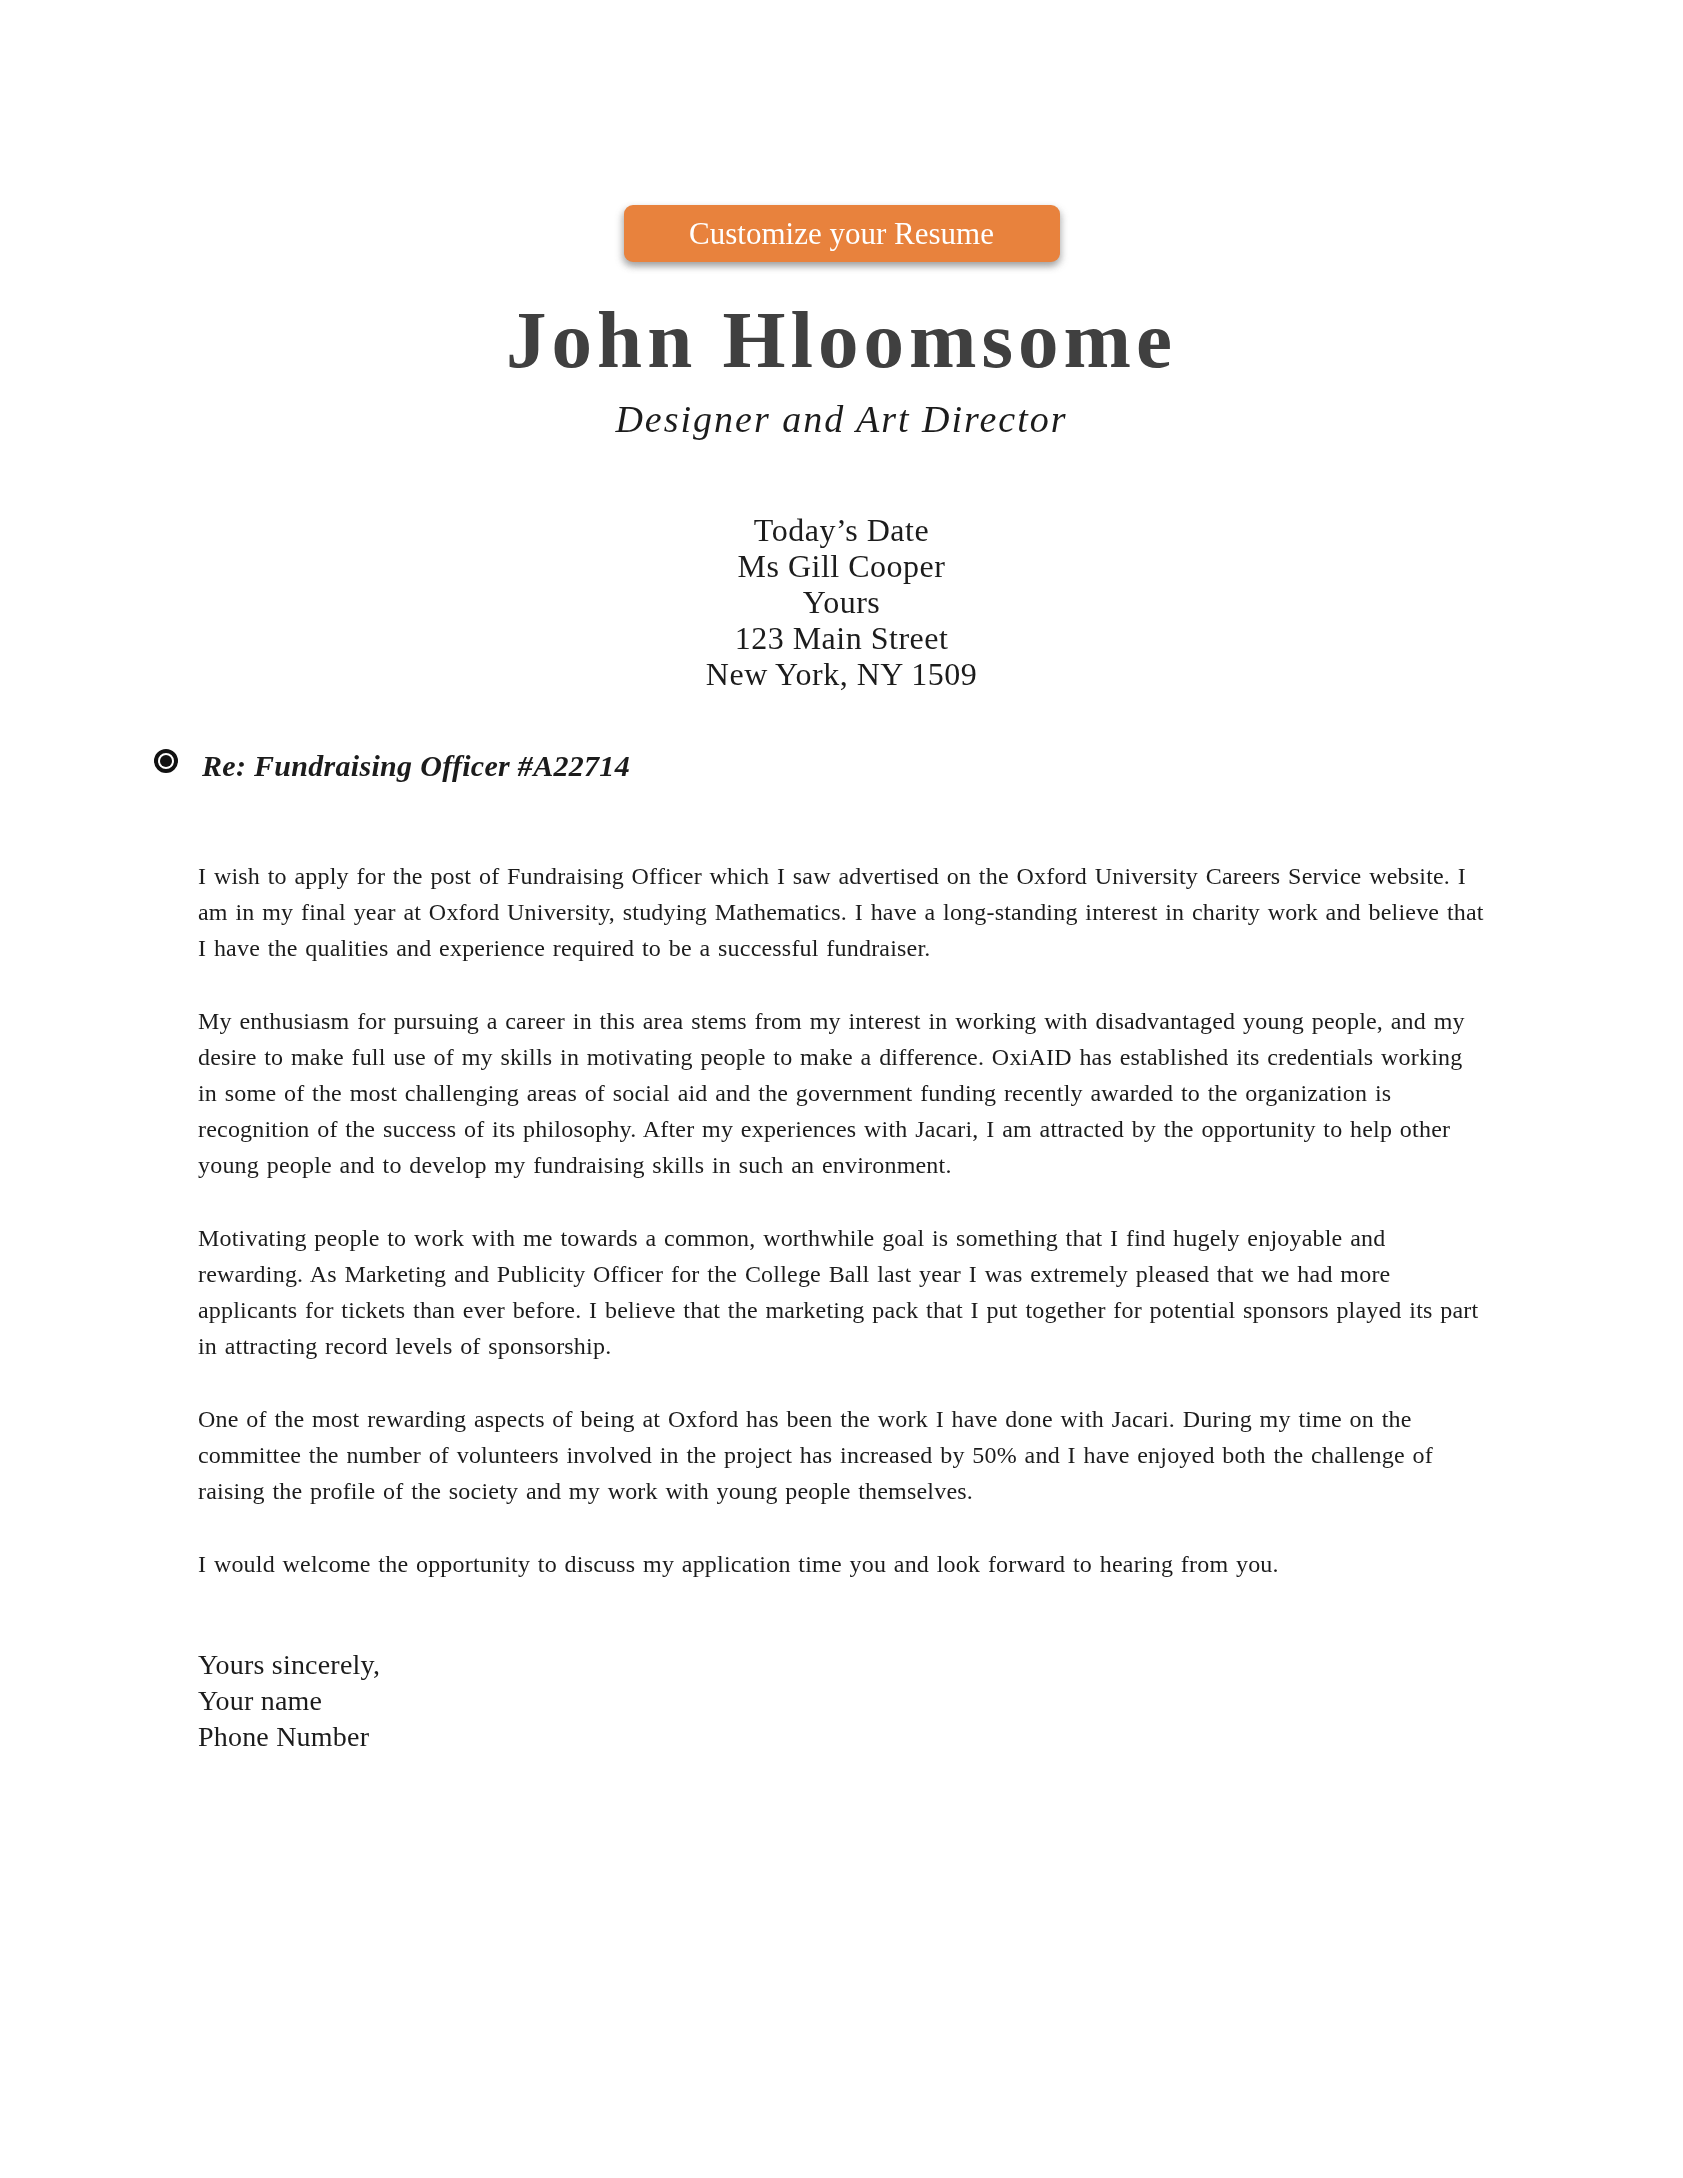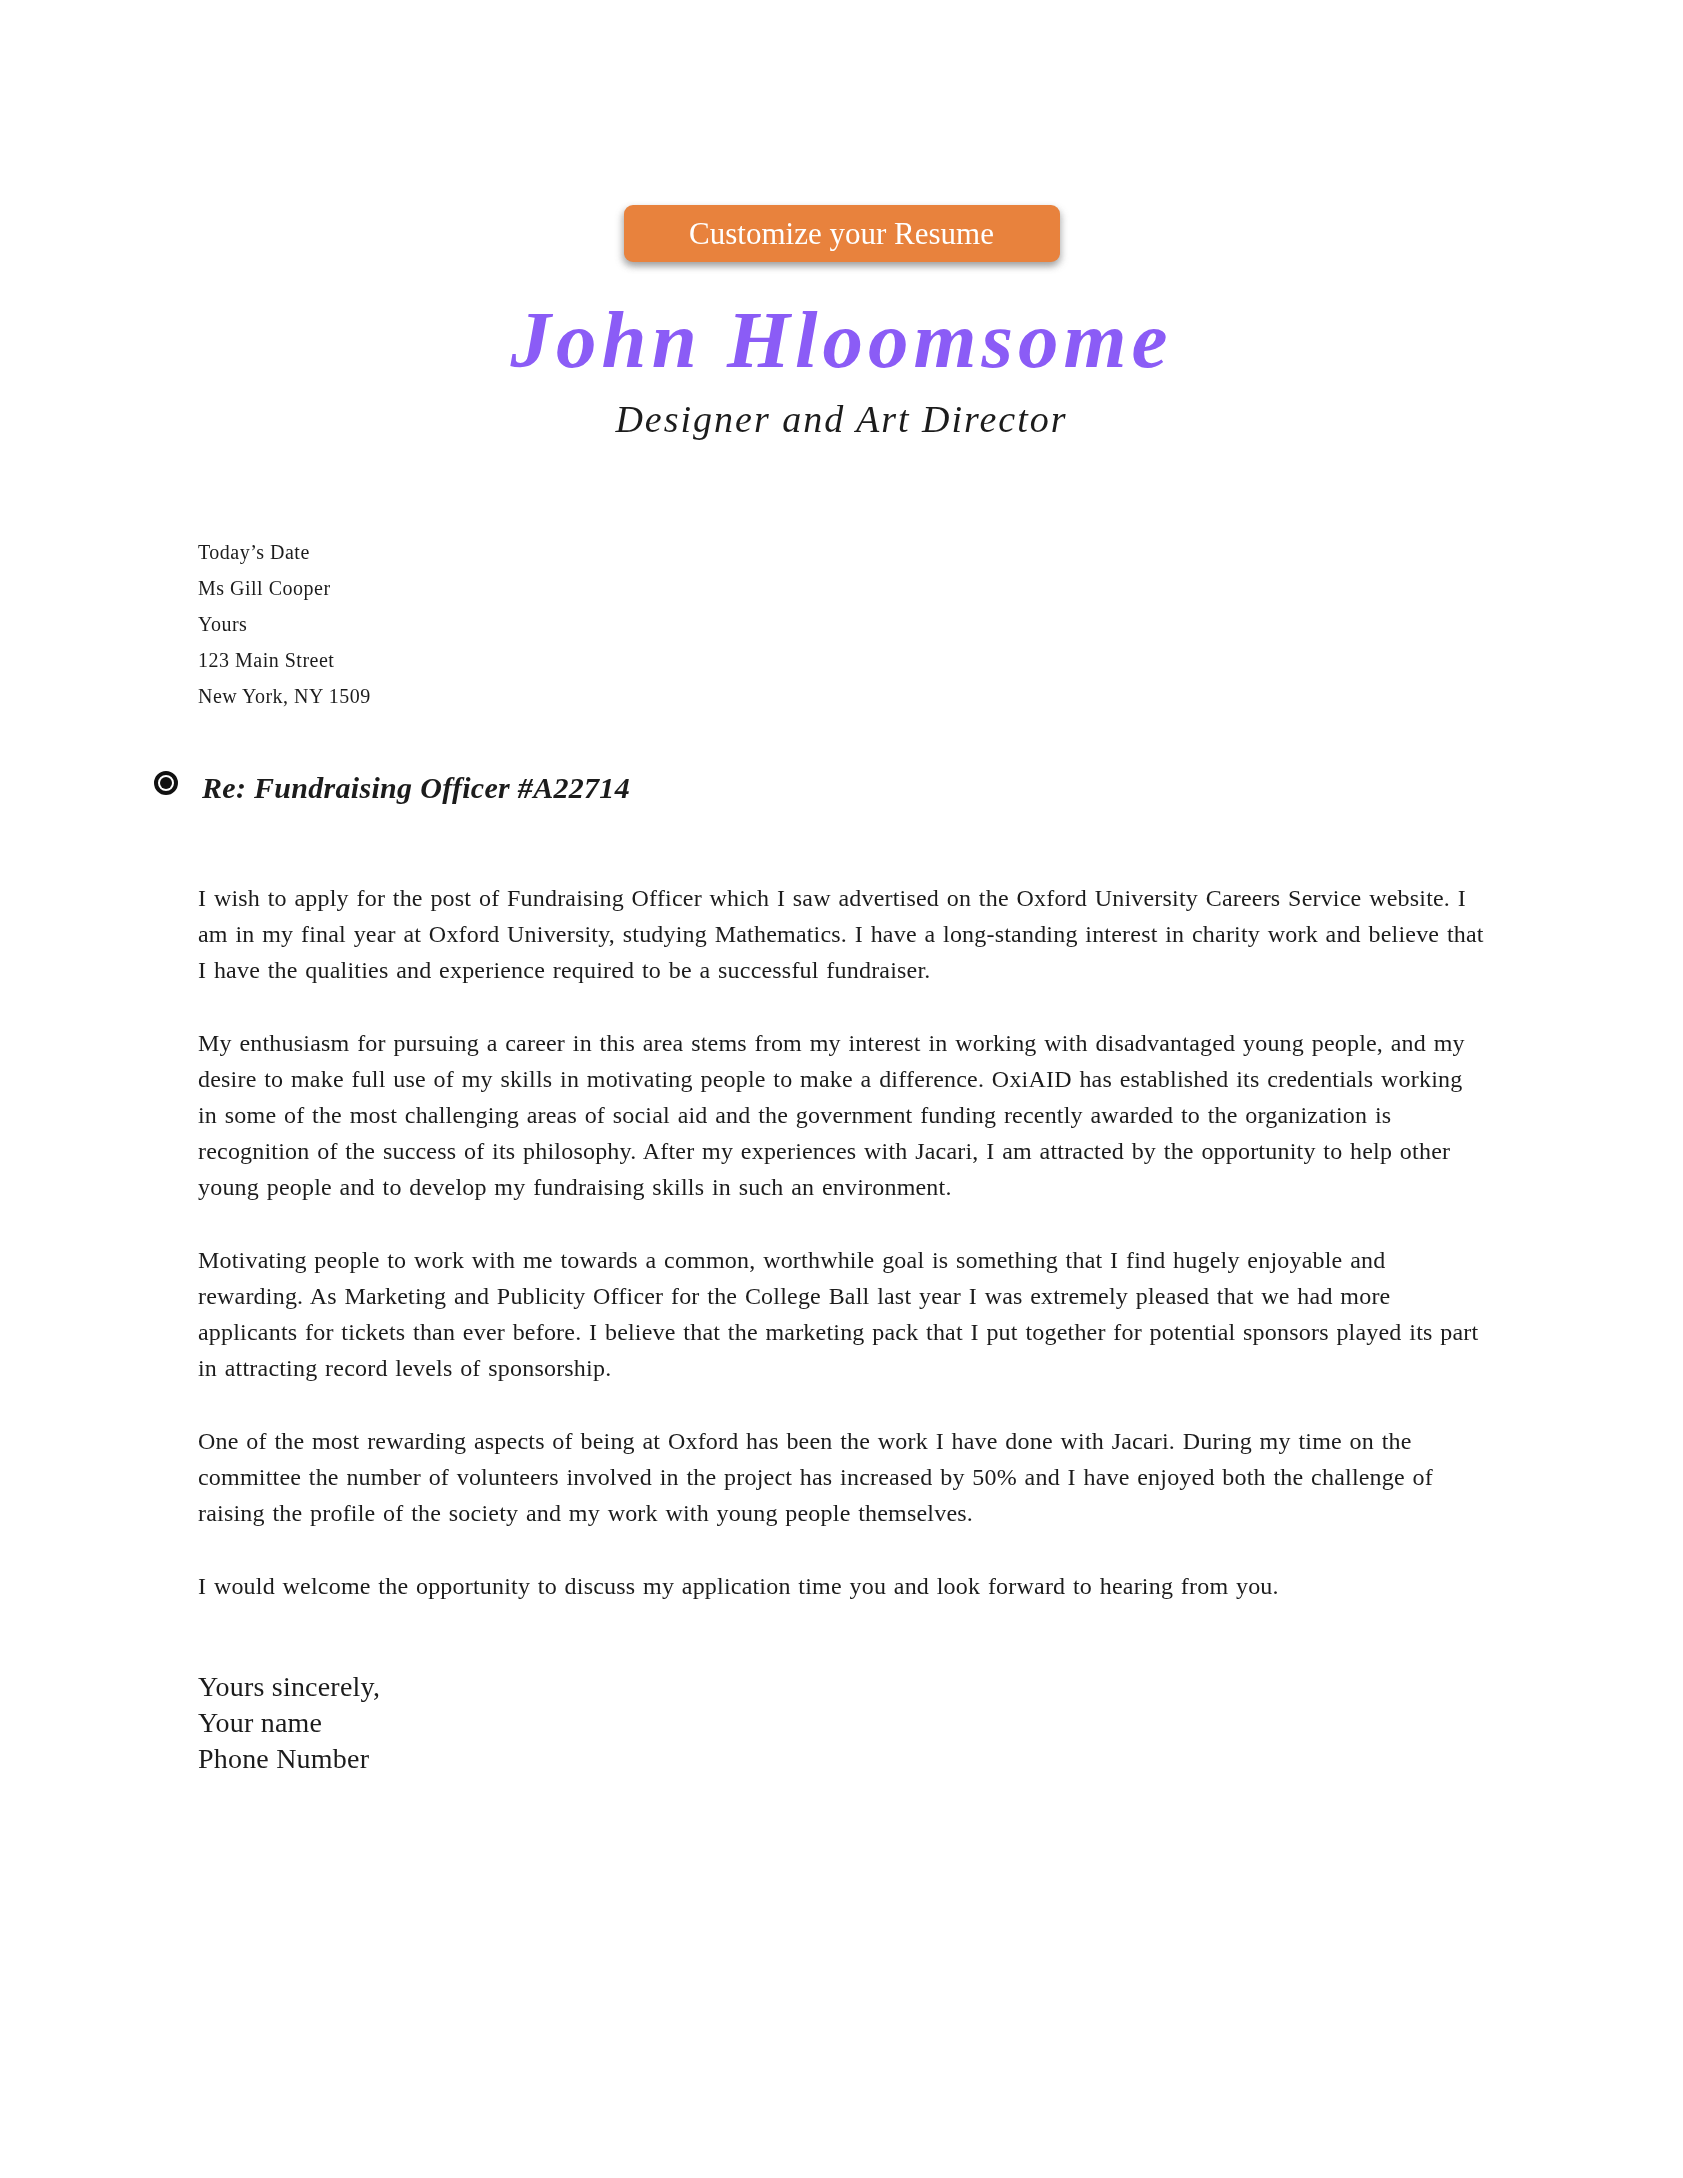--- a/index.html
+++ b/index.html
@@ -32,42 +32,42 @@
     cursor: pointer;
     padding: 0;
   }
   .name {
     margin: 36px 0 16px 0;
     text-align: center;
     font-size: 81px;
     line-height: 1.05;
     font-weight: bold;
     letter-spacing: 5px;
-    color: #8b5cf6;
-    font-style: italic;
+    color: #404040;
   }
   .subtitle {
     margin: 8px 0 0 0;
     text-align: center;
     font-size: 38px;
     line-height: 1.1;
     font-weight: normal;
     letter-spacing: 2px;
     color: #1c1c1c;
     font-style: italic;
   }
   
   .letter {
     padding: 0 198px;
   }
   .recipient {
-    margin-top: 93px;
-    font-size: 20px;
+    margin-top: 71px;
+    font-size: 32px;
     line-height: 36px;
     letter-spacing: 0.5px;
+    text-align: center;
   }
   .recipient div { white-space: pre; }
   .subject-row {
     margin-top: 57px;
     margin-left: -44px;
     display: flex;
     align-items: flex-start;
     gap: 24px;
     font-style: italic;
   }

